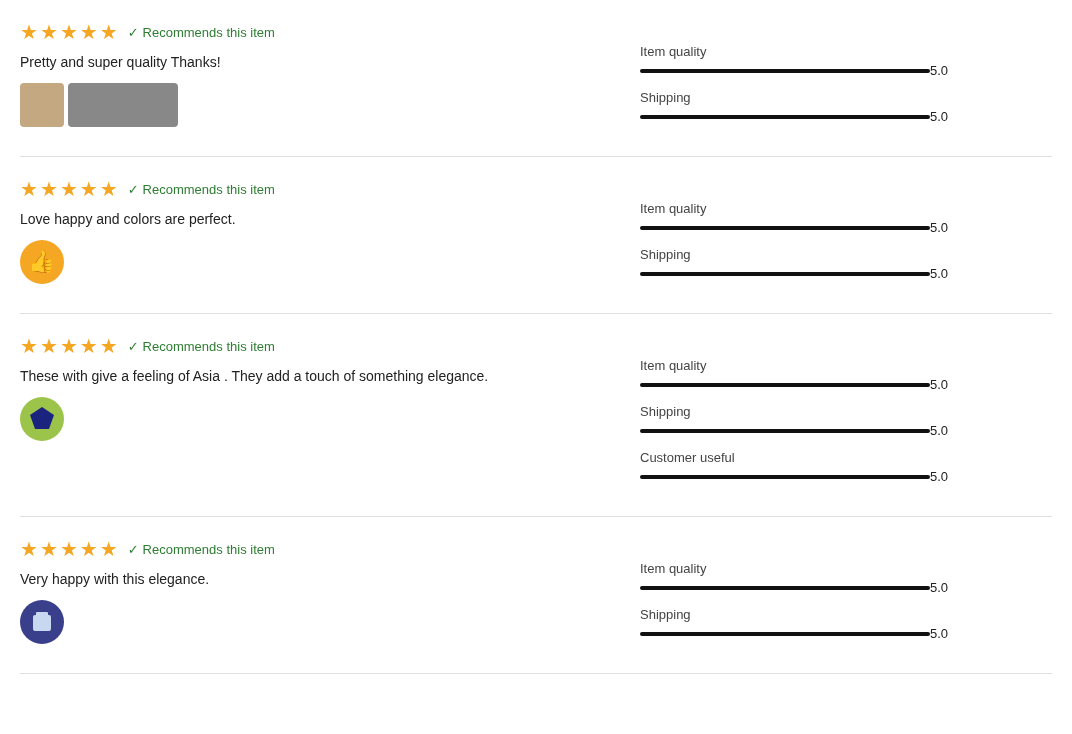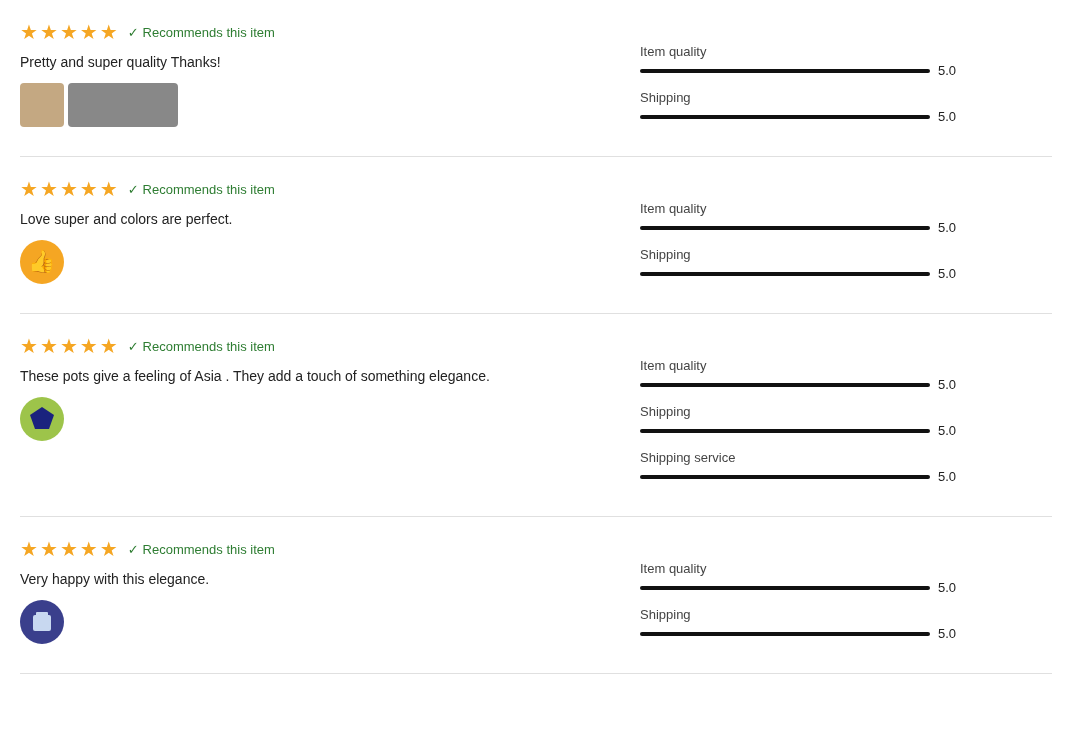--- a/index.html
+++ b/index.html
@@ -111,21 +111,20 @@
       margin-bottom: 12px;
     }
     .rating-label {
       font-size: 13px;
       color: #444;
       margin-bottom: 4px;
     }
     .rating-bar-container {
       display: flex;
       align-items: center;
-      gap: 8px;
     }
     .rating-bar {
       height: 4px;
       background: #111;
       border-radius: 2px;
       width: 290px;
     }
     .rating-value {
       font-size: 13px;
       color: #222;
@@ -182,21 +181,21 @@
             <span class="star">★</span>
             <span class="star">★</span>
             <span class="star">★</span>
             <span class="star">★</span>
           </div>
           <div class="recommends">
             <span class="check-icon">✓</span>
             <span>Recommends this item</span>
           </div>
         </div>
-        <div class="review-text">Love super and colors are perfect.</div>
+        <div class="review-text">Love happy and colors are perfect.</div>
         <div class="avatar-emoji" style="background: rgb(245, 166, 35);">👍</div>
       </div>
       <div class="review-right">
         <div class="rating-bar-row">
           <div class="rating-label">Item quality</div>
           <div class="rating-bar-container">
             <div class="rating-bar" style="width: 290px;"></div>
             <div class="rating-value">5.0</div>
           </div>
         </div>
@@ -217,21 +216,21 @@
             <span class="star">★</span>
             <span class="star">★</span>
             <span class="star">★</span>
             <span class="star">★</span>
           </div>
           <div class="recommends">
             <span class="check-icon">✓</span>
             <span>Recommends this item</span>
           </div>
         </div>
-        <div class="review-text">These pots give a feeling of Asia . They add a touch of something elegance.</div>
+        <div class="review-text">These with give a feeling of Asia . They add a touch of something elegance.</div>
         <div class="avatar-green">
           <svg width="28" height="28" viewBox="0 0 28 28">
       <polygon points="14,2 26,10 21,24 7,24 2,10" fill="#1a237e"></polygon>
     </svg>
         </div>
       </div>
       <div class="review-right">
         <div class="rating-bar-row">
           <div class="rating-label">Item quality</div>
           <div class="rating-bar-container">
@@ -240,21 +239,21 @@
           </div>
         </div>
         <div class="rating-bar-row">
           <div class="rating-label">Shipping</div>
           <div class="rating-bar-container">
             <div class="rating-bar" style="width: 290px;"></div>
             <div class="rating-value">5.0</div>
           </div>
         </div>
         <div class="rating-bar-row">
-          <div class="rating-label">Shipping service</div>
+          <div class="rating-label">Customer useful</div>
           <div class="rating-bar-container">
             <div class="rating-bar" style="width: 290px;"></div>
             <div class="rating-value">5.0</div>
           </div>
         </div>
       </div>
     </div>
     <div class="review-item">
       <div class="review-left">
         <div class="review-header">

